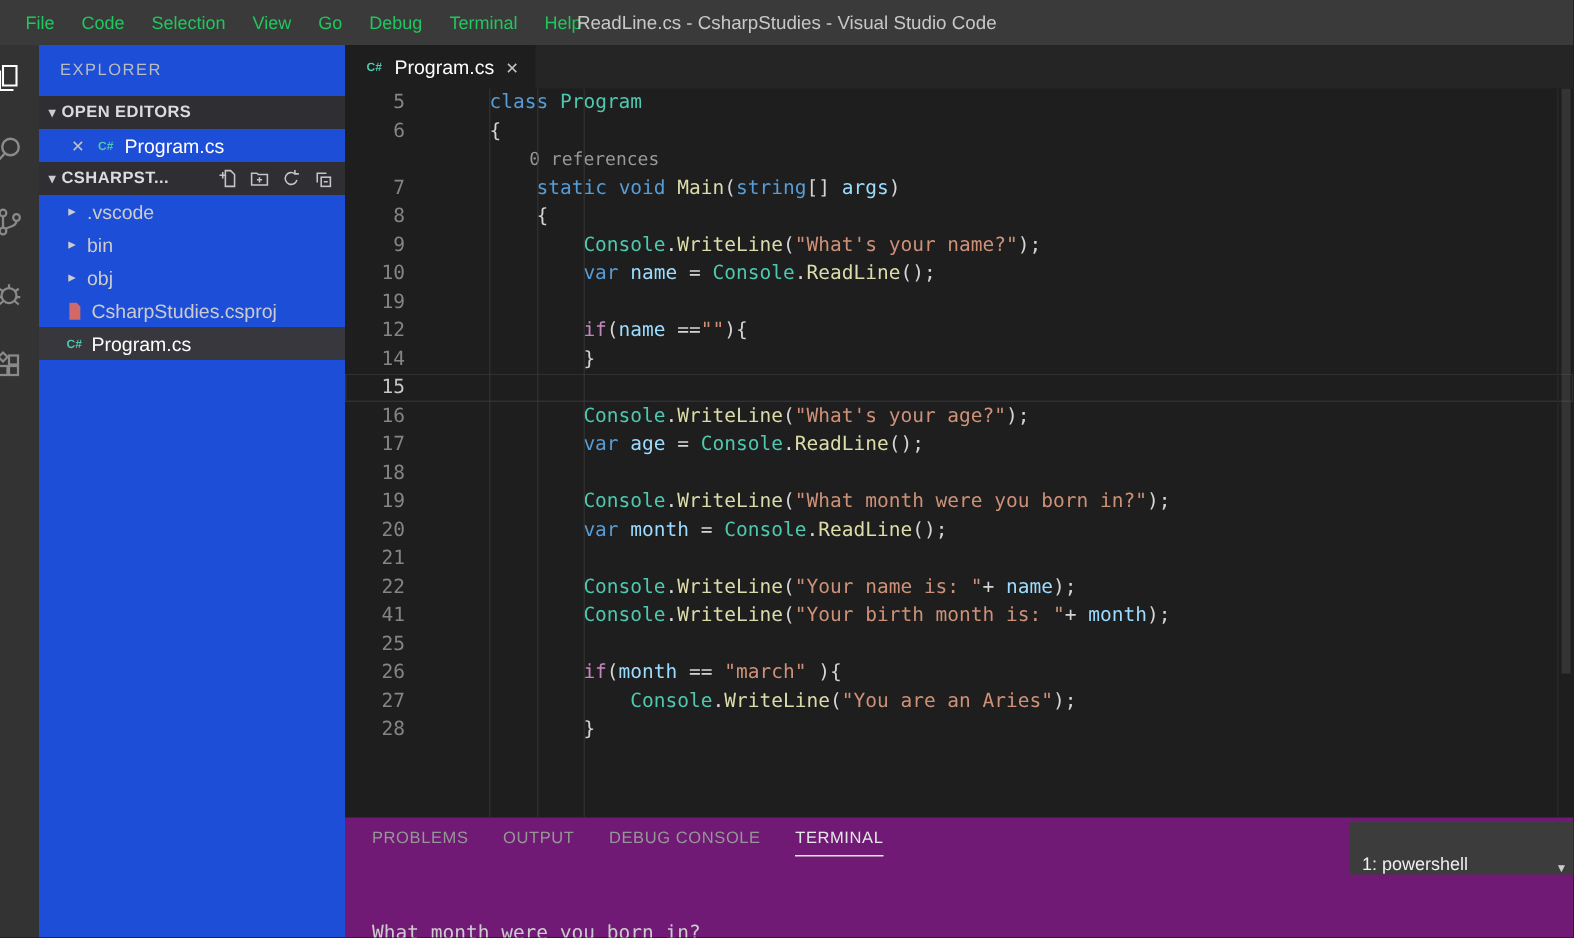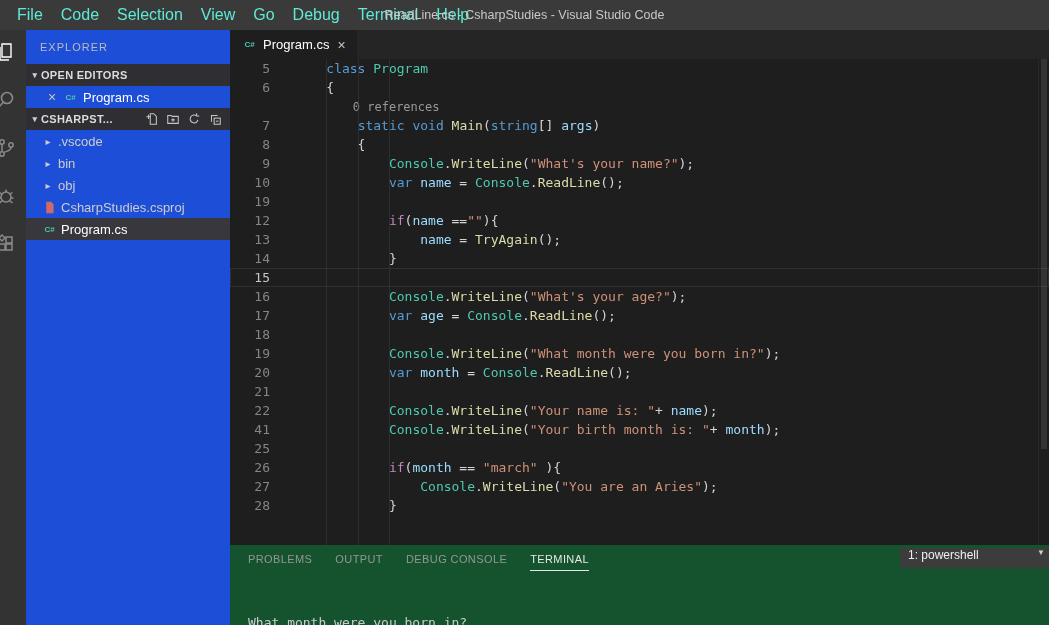--- a/index.html
+++ b/index.html
@@ -2,21 +2,21 @@
 <html style="--keyword: #569cd6; --control: #c586c0; --type: #4ec9b0; --method: #dcdcaa; --string: #ce9178; --variable: #9cdcfe; --text: #d4d4d4; --linenum: #858585; --codelens: #999999; --selection: #37373d; --csicon: #4ec9b0; --csprojicon: #d16969; --underline: #e7e7e7;"><head>
 <meta charset="utf-8">
 <style>
   html,body{margin:0;padding:0}
   body{width:1049px;height:625px;overflow:hidden;background:#1e1e1e;position:relative;
        font-family:"Liberation Sans",sans-serif;color:#cccccc}
 
   
   .titlebar{height:30px;background:#3a3a3a;display:flex;align-items:center;position:relative}
   .menubar{display:flex;padding-left:8px}
-  .menu-item{padding:0 9px;font-size:16px;color:#5eead4;line-height:30px;white-space:nowrap}
+  .menu-item{padding:0 9px;font-size:12px;color:#22c55e;line-height:30px;white-space:nowrap}
   .window-title{position:absolute;left:50%;transform:translateX(-50%);font-size:12.5px;color:#c8c8c8;white-space:nowrap}
 
   
   .main{display:flex;height:595px}
 
   .activitybar{width:26px;background:#333333;position:relative;overflow:hidden;flex:none}
   .ab-icon{position:absolute;left:-6px;width:24px;height:24px}
   .ab-icon svg{width:24px;height:24px;display:block}
 
   
@@ -51,27 +51,27 @@
   .ln{flex:0 0 40px;text-align:right;color:var(--linenum)}
   .ct{padding-left:25px}
   .lens{color:var(--codelens);font-size:12px}
   .tk-k{color:var(--keyword)} .tk-c{color:var(--control)} .tk-t{color:var(--type)}
   .tk-m{color:var(--method)}  .tk-s{color:var(--string)}  .tk-v{color:var(--variable)}
   .tk-p{color:var(--text)}
   .scrollbar{position:absolute;top:0;right:0;bottom:0;width:10px;border-left:1px solid #282828}
   .scroll-thumb{position:absolute;left:2px;right:2px;top:0;height:390px;background:rgba(121,121,121,.25)}
 
   
-  .panel{height:80px;flex:none;position:relative;background:#14532d}
+  .panel{height:80px;flex:none;position:relative;background:#701a75}
   .panel-header{height:26px;display:flex;align-items:flex-end;gap:23px;padding-left:18px;position:relative}
   .panel-tab{font-size:11px;color:#969696;letter-spacing:.4px;padding-bottom:5px;
              border-bottom:1px solid transparent;white-space:nowrap}
   .panel-tab.active{color:#e7e7e7;border-bottom-color:var(--underline)}
-  .terminal-select{position:absolute;right:0;top:3px;width:149px;height:20px;background:#3c3c3c;
-                   display:flex;align-items:flex-start;font-size:12px;color:#efefef;padding-left:8px;
+  .terminal-select{position:absolute;right:0;top:3px;width:149px;height:35px;background:#3c3c3c;
+                   display:flex;align-items:flex-end;font-size:12px;color:#efefef;padding-left:8px;
                    box-sizing:border-box}
   .terminal-select .caret{position:absolute;right:4px;font-size:8px;color:#cccccc}
   .terminal{padding:7px 0 0 18px;font-family:"DejaVu Sans Mono",monospace;font-size:13px;
             line-height:18px;color:#cccccc;white-space:pre}
 </style>
 </head>
 <body>
 
 <div class="titlebar">
   <div class="menubar">
@@ -214,21 +214,20 @@
       <div>
           <div class="code-row"><span class="ln">5</span><span class="ct"><span class="tk-p">    </span><span class="tk-k">class</span><span class="tk-p"> </span><span class="tk-t">Program</span></span></div>
           <div class="code-row"><span class="ln">6</span><span class="ct"><span class="tk-p">    {</span></span></div>
           <div class="code-row"><span class="ln"></span><span class="ct"><span class="lens">        0 references</span></span></div>
           <div class="code-row"><span class="ln">7</span><span class="ct"><span class="tk-p">        </span><span class="tk-k">static</span><span class="tk-p"> </span><span class="tk-k">void</span><span class="tk-p"> </span><span class="tk-m">Main</span><span class="tk-p">(</span><span class="tk-k">string</span><span class="tk-p">[] </span><span class="tk-v">args</span><span class="tk-p">)</span></span></div>
           <div class="code-row"><span class="ln">8</span><span class="ct"><span class="tk-p">        {</span></span></div>
           <div class="code-row"><span class="ln">9</span><span class="ct"><span class="tk-p">            </span><span class="tk-t">Console</span><span class="tk-p">.</span><span class="tk-m">WriteLine</span><span class="tk-p">(</span><span class="tk-s">"What's your name?"</span><span class="tk-p">);</span></span></div>
           <div class="code-row"><span class="ln">10</span><span class="ct"><span class="tk-p">            </span><span class="tk-k">var</span><span class="tk-p"> </span><span class="tk-v">name</span><span class="tk-p"> = </span><span class="tk-t">Console</span><span class="tk-p">.</span><span class="tk-m">ReadLine</span><span class="tk-p">();</span></span></div>
           <div class="code-row"><span class="ln">19</span><span class="ct"></span></div>
           <div class="code-row"><span class="ln">12</span><span class="ct"><span class="tk-p">            </span><span class="tk-c">if</span><span class="tk-p">(</span><span class="tk-v">name</span><span class="tk-p"> ==</span><span class="tk-s">""</span><span class="tk-p">){</span></span></div>
-          <div class="code-row"><span class="ln">13</span><span class="ct"><span class="tk-p">                </span><span class="tk-v">name</span><span class="tk-p"> = </span><span class="tk-m">TryAgain</span><span class="tk-p">();</span></span></div>
           <div class="code-row"><span class="ln">14</span><span class="ct"><span class="tk-p">            }</span></span></div>
           <div class="code-row current"><span class="ln">15</span><span class="ct"></span></div>
           <div class="code-row"><span class="ln">16</span><span class="ct"><span class="tk-p">            </span><span class="tk-t">Console</span><span class="tk-p">.</span><span class="tk-m">WriteLine</span><span class="tk-p">(</span><span class="tk-s">"What's your age?"</span><span class="tk-p">);</span></span></div>
           <div class="code-row"><span class="ln">17</span><span class="ct"><span class="tk-p">            </span><span class="tk-k">var</span><span class="tk-p"> </span><span class="tk-v">age</span><span class="tk-p"> = </span><span class="tk-t">Console</span><span class="tk-p">.</span><span class="tk-m">ReadLine</span><span class="tk-p">();</span></span></div>
           <div class="code-row"><span class="ln">18</span><span class="ct"></span></div>
           <div class="code-row"><span class="ln">19</span><span class="ct"><span class="tk-p">            </span><span class="tk-t">Console</span><span class="tk-p">.</span><span class="tk-m">WriteLine</span><span class="tk-p">(</span><span class="tk-s">"What month were you born in?"</span><span class="tk-p">);</span></span></div>
           <div class="code-row"><span class="ln">20</span><span class="ct"><span class="tk-p">            </span><span class="tk-k">var</span><span class="tk-p"> </span><span class="tk-v">month</span><span class="tk-p"> = </span><span class="tk-t">Console</span><span class="tk-p">.</span><span class="tk-m">ReadLine</span><span class="tk-p">();</span></span></div>
           <div class="code-row"><span class="ln">21</span><span class="ct"></span></div>
           <div class="code-row"><span class="ln">22</span><span class="ct"><span class="tk-p">            </span><span class="tk-t">Console</span><span class="tk-p">.</span><span class="tk-m">WriteLine</span><span class="tk-p">(</span><span class="tk-s">"Your name is: "</span><span class="tk-p">+ </span><span class="tk-v">name</span><span class="tk-p">);</span></span></div>
           <div class="code-row"><span class="ln">41</span><span class="ct"><span class="tk-p">            </span><span class="tk-t">Console</span><span class="tk-p">.</span><span class="tk-m">WriteLine</span><span class="tk-p">(</span><span class="tk-s">"Your birth month is: "</span><span class="tk-p">+ </span><span class="tk-v">month</span><span class="tk-p">);</span></span></div>

